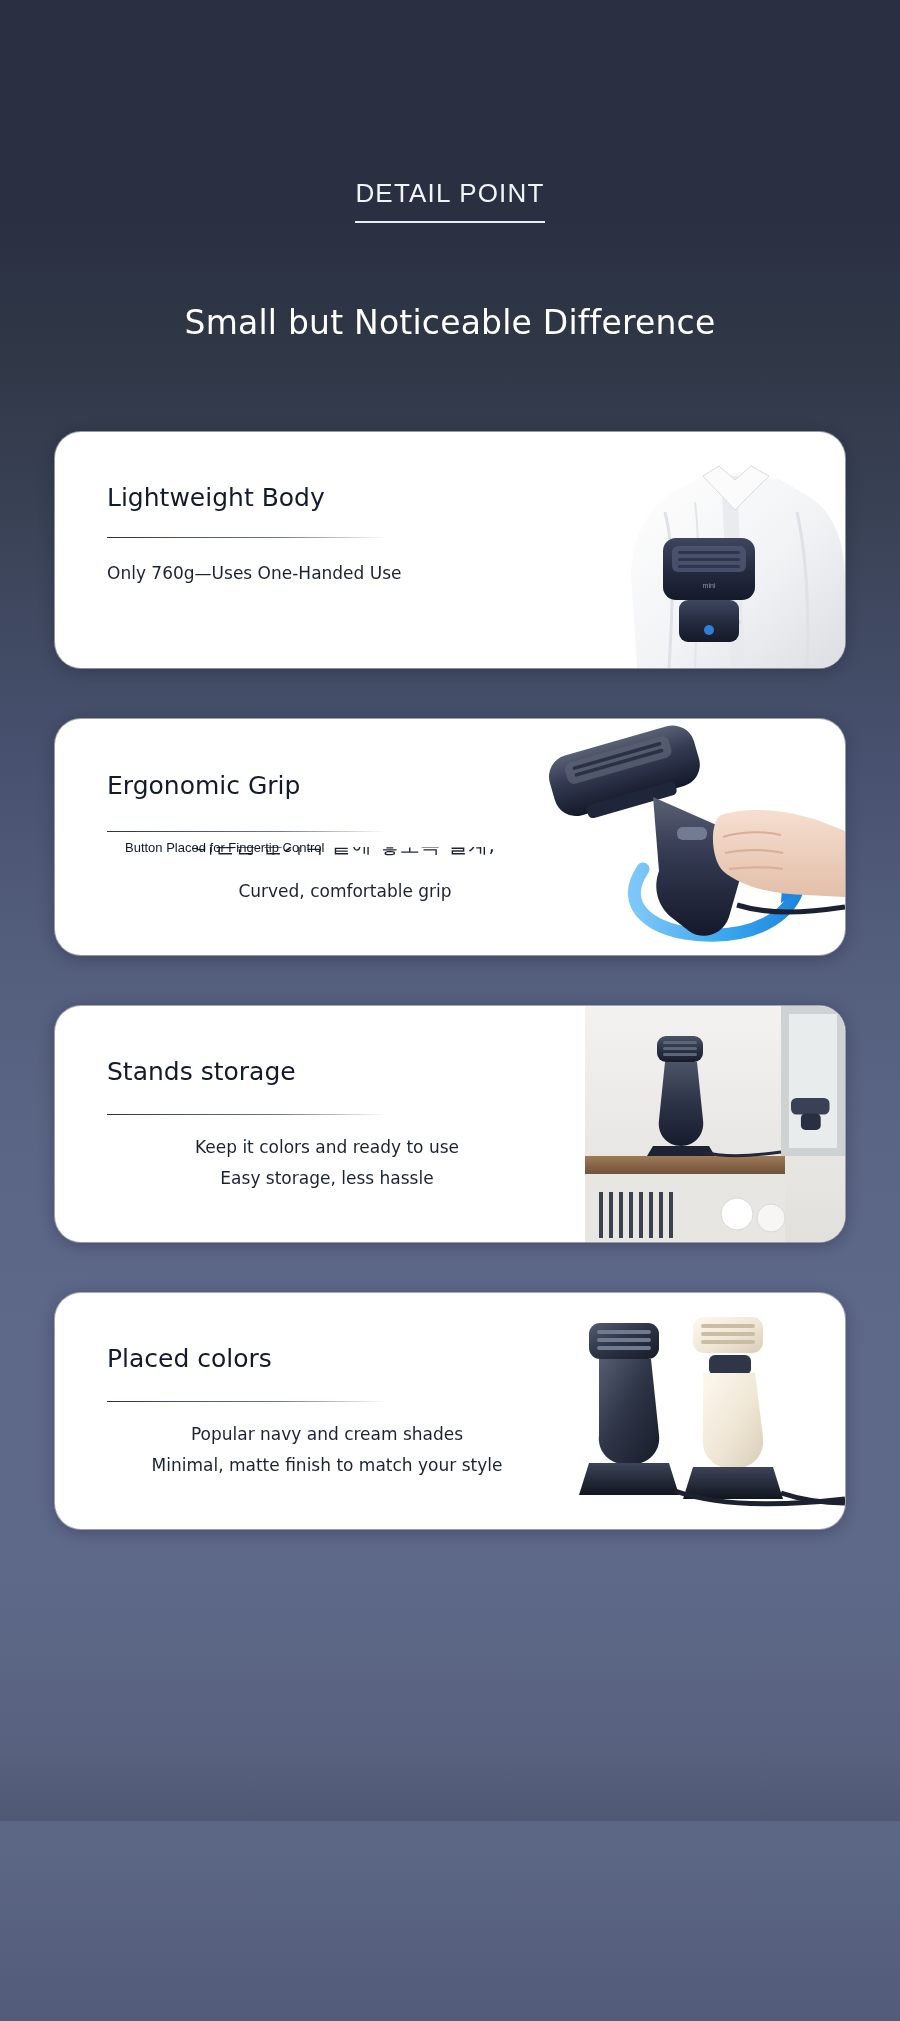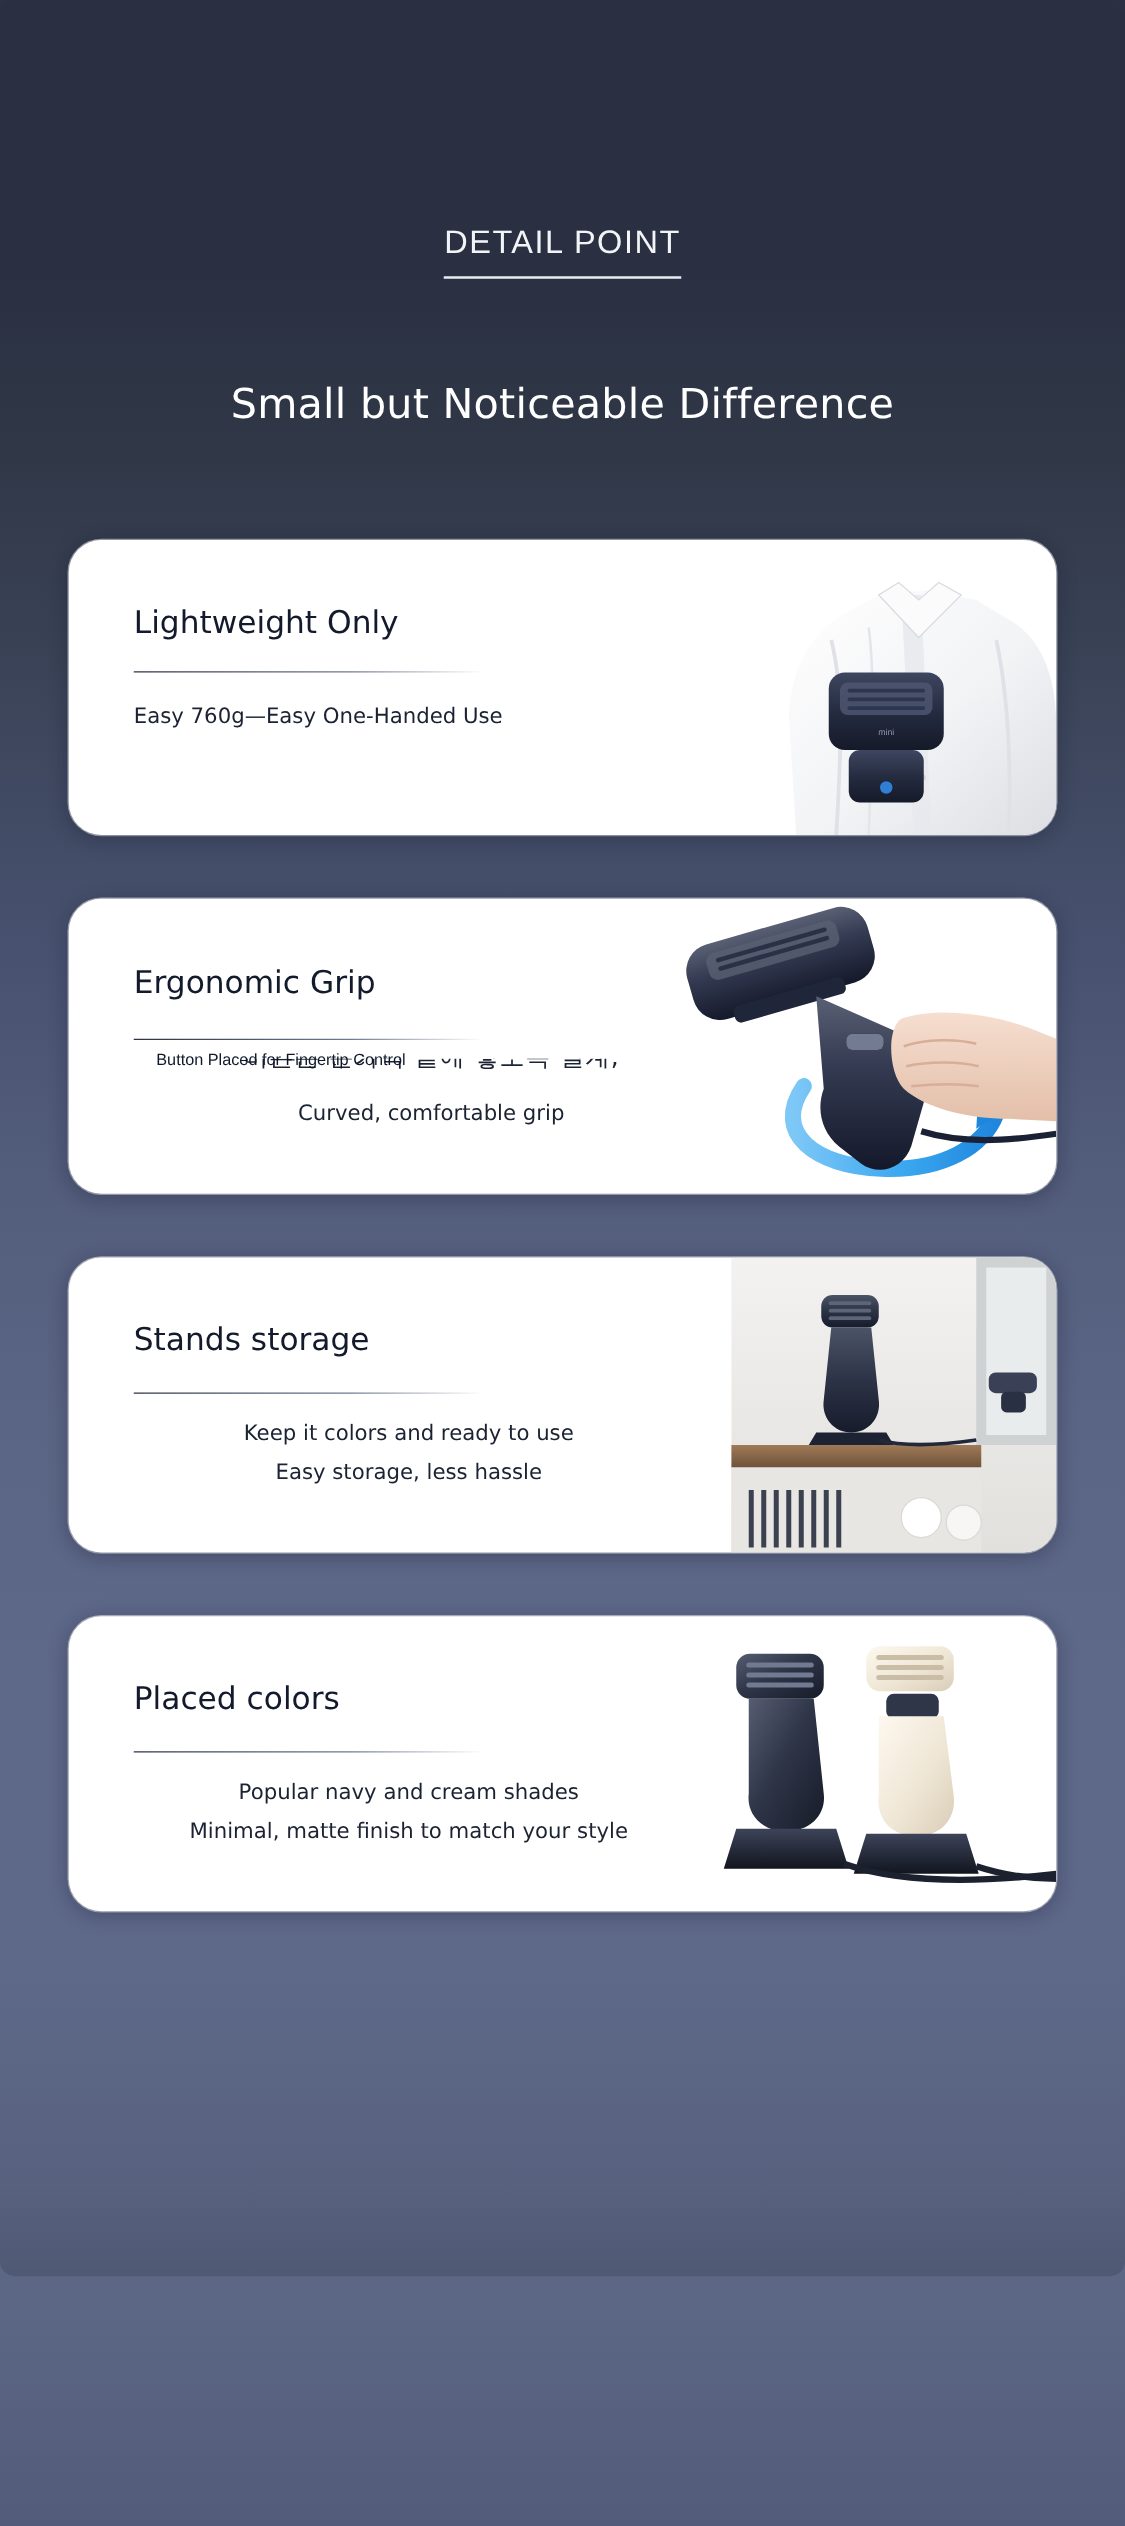--- a/index.html
+++ b/index.html
@@ -36,21 +36,20 @@
         #2a3041 12%,
         #303848 20%,
         #3b4458 30%,
         #485270 42%,
         #535d7c 52%,
         #5a6484 62%,
         #5e6889 74%,
         #5e6889 86%,
         #58627f 96%,
         #4f5974 100%);
-    border-radius: 12px;
   }
 
   
   .header {
     padding-top: 178px;
     text-align: center;
   }
 
   .eyebrow {
     display: inline-block;
@@ -243,24 +242,24 @@
               <rect x="15" y="20" width="62" height="3" rx="1.5"></rect>
               <rect x="15" y="27" width="62" height="3" rx="1.5"></rect>
             </g>
             <rect x="16" y="62" rx="9" ry="9" width="60" height="42" fill="url(#dev1)"></rect>
             <circle cx="46" cy="92" r="5" fill="#2f7fd4"></circle>
             <text x="46" y="50" font-size="7" fill="#8e96ab" text-anchor="middle" font-family="sans-serif">mini</text>
           </g>
         </svg>
       </div>
       <div class="card-text">
-        <div class="card-title">Lightweight Only</div>
+        <div class="card-title">Lightweight Body</div>
         <div class="divider"></div>
         <div class="card-lines">
-          <div class="card-line">Easy 760g—Easy One-Handed Use</div>
+          <div class="card-line">Only 760g—Uses One-Handed Use</div>
         </div>
       </div>
     </div>
 
     <div class="card c2">
       <div class="art">
         <svg viewBox="0 0 320 236" width="320" height="236" xmlns="http://www.w3.org/2000/svg">
           <defs>
             <linearGradient id="dev2" x1="0" y1="0" x2="0" y2="1">
               <stop offset="0%" stop-color="#5a6074"></stop>

